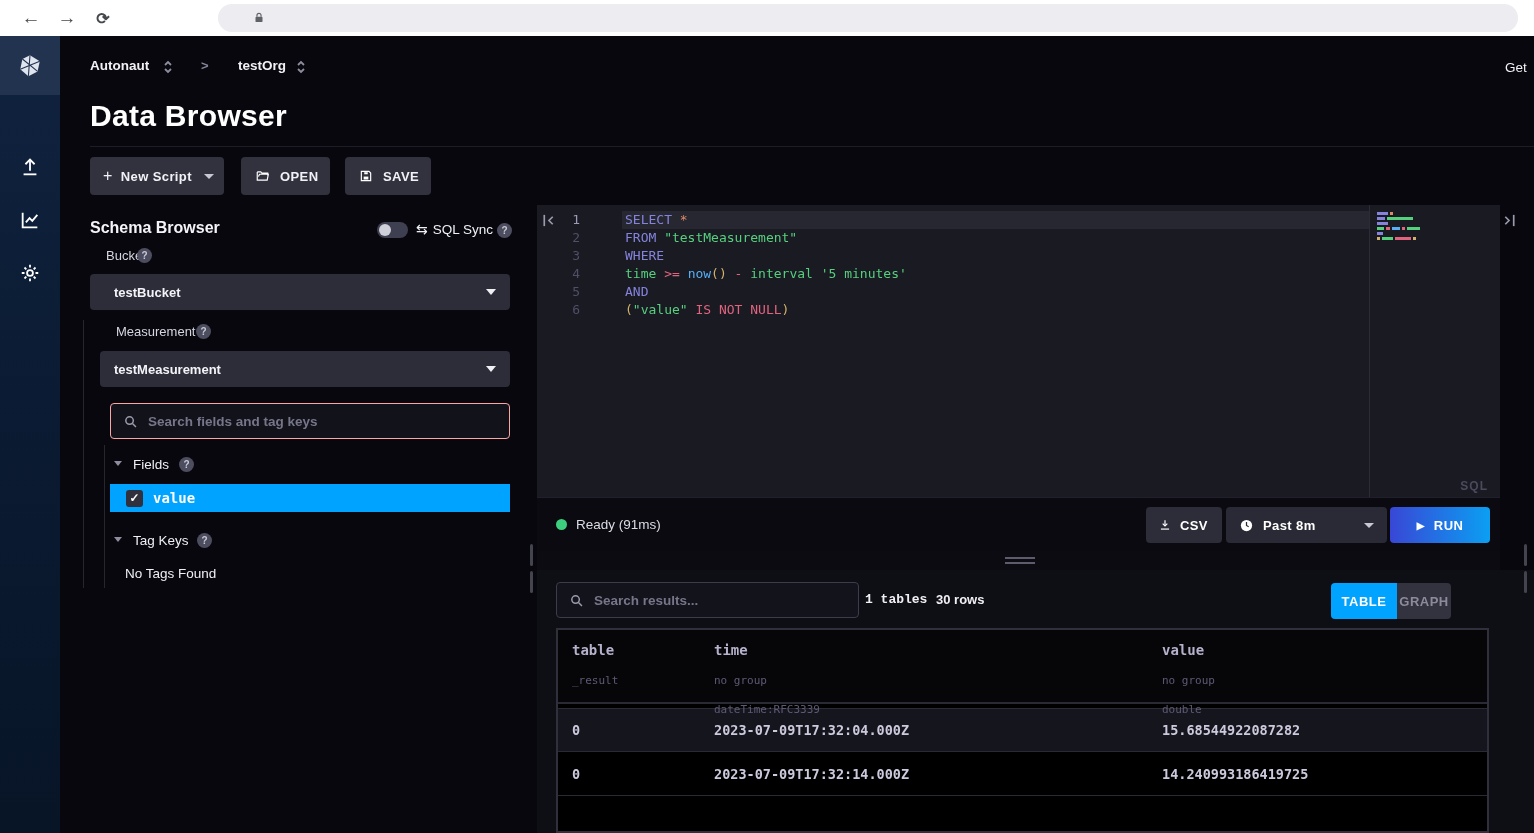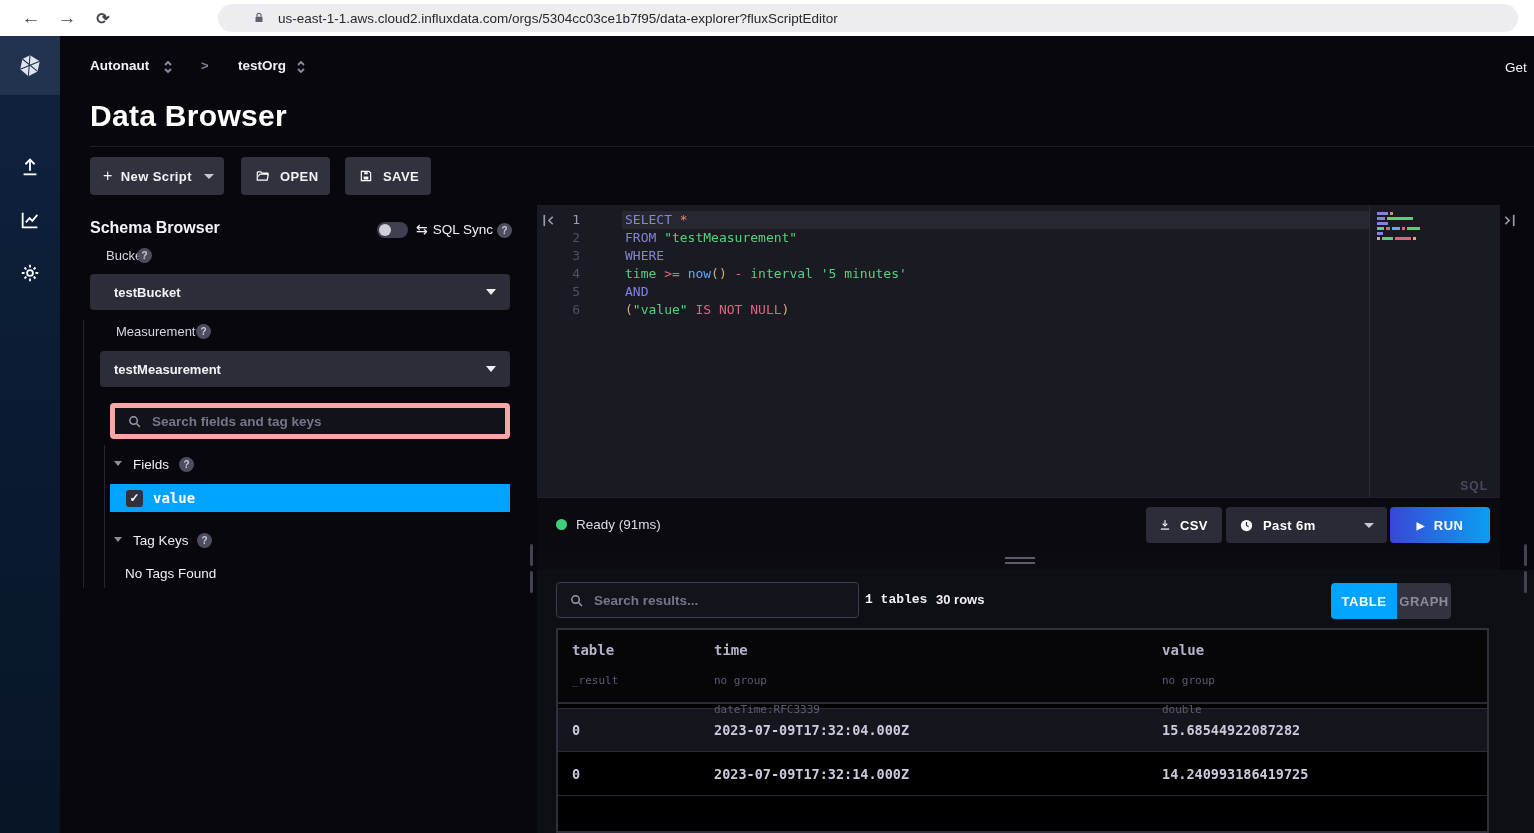--- a/index.html
+++ b/index.html
@@ -46,21 +46,21 @@
   .sync-arrows { font-size:14px; margin-right:5px; }
   .qmark { width:15px; height:15px; background:#4d4d60; border-radius:50%; color:#c9c9d6;
            font-size:10px; font-weight:bold; display:flex; align-items:center; justify-content:center; cursor:pointer; }
   .sb-label { font-size:13px; color:#d6d6e2;margin-left:16px; }
   .dd { background:#2d2d3a; border-radius:4px; height:36px; display:flex; align-items:center;
         padding:0 14px; cursor:pointer; }
   .dd-text { font-size:13px; font-weight:bold; color:#f4f4f8; flex:1; }
   .dd-caret { width:0; height:0; border-left:5px solid transparent; border-right:5px solid transparent;
               border-top:6px solid #eef0f4; }
   .guide { width:1px; background:#26262f; }
-  .search-box { border:5px solid #fca5a5; border-radius:4px; background:#12121a; height:36px;
+  .search-box { border:1px solid #fca5a5; border-radius:4px; background:#12121a; height:36px;
                 display:flex; align-items:center; padding:8px 12px; }
   .search-ph { margin-left:10px; font-size:13.5px; font-weight:bold; color:#76768a; }
   .exp-caret { width:0; height:0; border-left:4px solid transparent; border-right:4px solid transparent;
                border-top:5px solid #8d8d9f; }
   .tree-lab { font-size:13.5px; color:#eef0f4; }
   .field-row { background:var(--accent-blue); height:28px; display:flex; align-items:center; cursor:pointer; }
   .checkbox { width:17px; height:17px; background:#31313d; border-radius:3px; margin-left:16px;
               display:flex; align-items:center; justify-content:center; color:#fff; font-size:12px; font-weight:bold; }
   .field-name { margin-left:10px; font-family:"DejaVu Sans Mono", monospace; font-size:14px;
                 font-weight:bold; color:#ffffff; }
@@ -136,21 +136,20 @@
     <div class="abs chrome-btn" style="left:18px;">←</div>
     <div class="abs chrome-btn" style="left:54px;">→</div>
     <div class="abs chrome-btn" style="left:90px; font-size:16px;">⟳</div>
     <div class="abs url-pill">
       <span style="display:flex;">
         <svg width="14" height="14" viewBox="0 0 24 24">
             <rect x="6" y="10" width="12" height="9" rx="1.5" fill="#5f6368"></rect>
             <path d="M8.5 10V7.5a3.5 3.5 0 0 1 7 0V10" fill="none" stroke="#5f6368" stroke-width="2"></path>
           </svg>
       </span>
-      <span class="url-text">us-east-1-1.aws.cloud2.influxdata.com/orgs/5304cc03ce1b7f95/data-explorer?fluxScriptEditor</span>
     </div>
   </div>
 
   <div class="abs sidebar">
     <div class="abs logo-tile">
       <svg width="26" height="26" viewBox="0 0 24 24">
           <path d="M12 2 L21 7.5 L19 17 L10.5 21.5 L3 15 L5 5.5 Z" fill="#dfe5ee"></path>
           <path d="M12 2 L10.5 21.5 M21 7.5 L3 15 M5 5.5 L19 17" stroke="#223350" stroke-width="1" fill="none"></path>
         </svg>
     </div>
@@ -344,21 +343,21 @@
       </span>
       <span>CSV</span>
     </div>
     <div class="sb-btn btn-range">
       <span style="margin:0 9px 0 13px; display:flex;">
         <svg width="15" height="15" viewBox="0 0 24 24">
             <circle cx="12" cy="12" r="9" fill="#fff"></circle>
             <path d="M12 6.5v5.5l3.5 2" fill="none" stroke="#2a2a36" stroke-width="2"></path>
           </svg>
       </span>
-      <span style="flex:1;">Past 6m</span>
+      <span style="flex:1;">Past 8m</span>
       <span class="tb-caret" style="margin:0 13px 0 0;"></span>
     </div>
     <div class="sb-btn btn-run">
       <span class="run-play">▶</span>
       <span>RUN</span>
     </div>
   </div>
 
   <div class="abs h-splitter">
     <div class="h-grip" style="top:6px;"></div>

